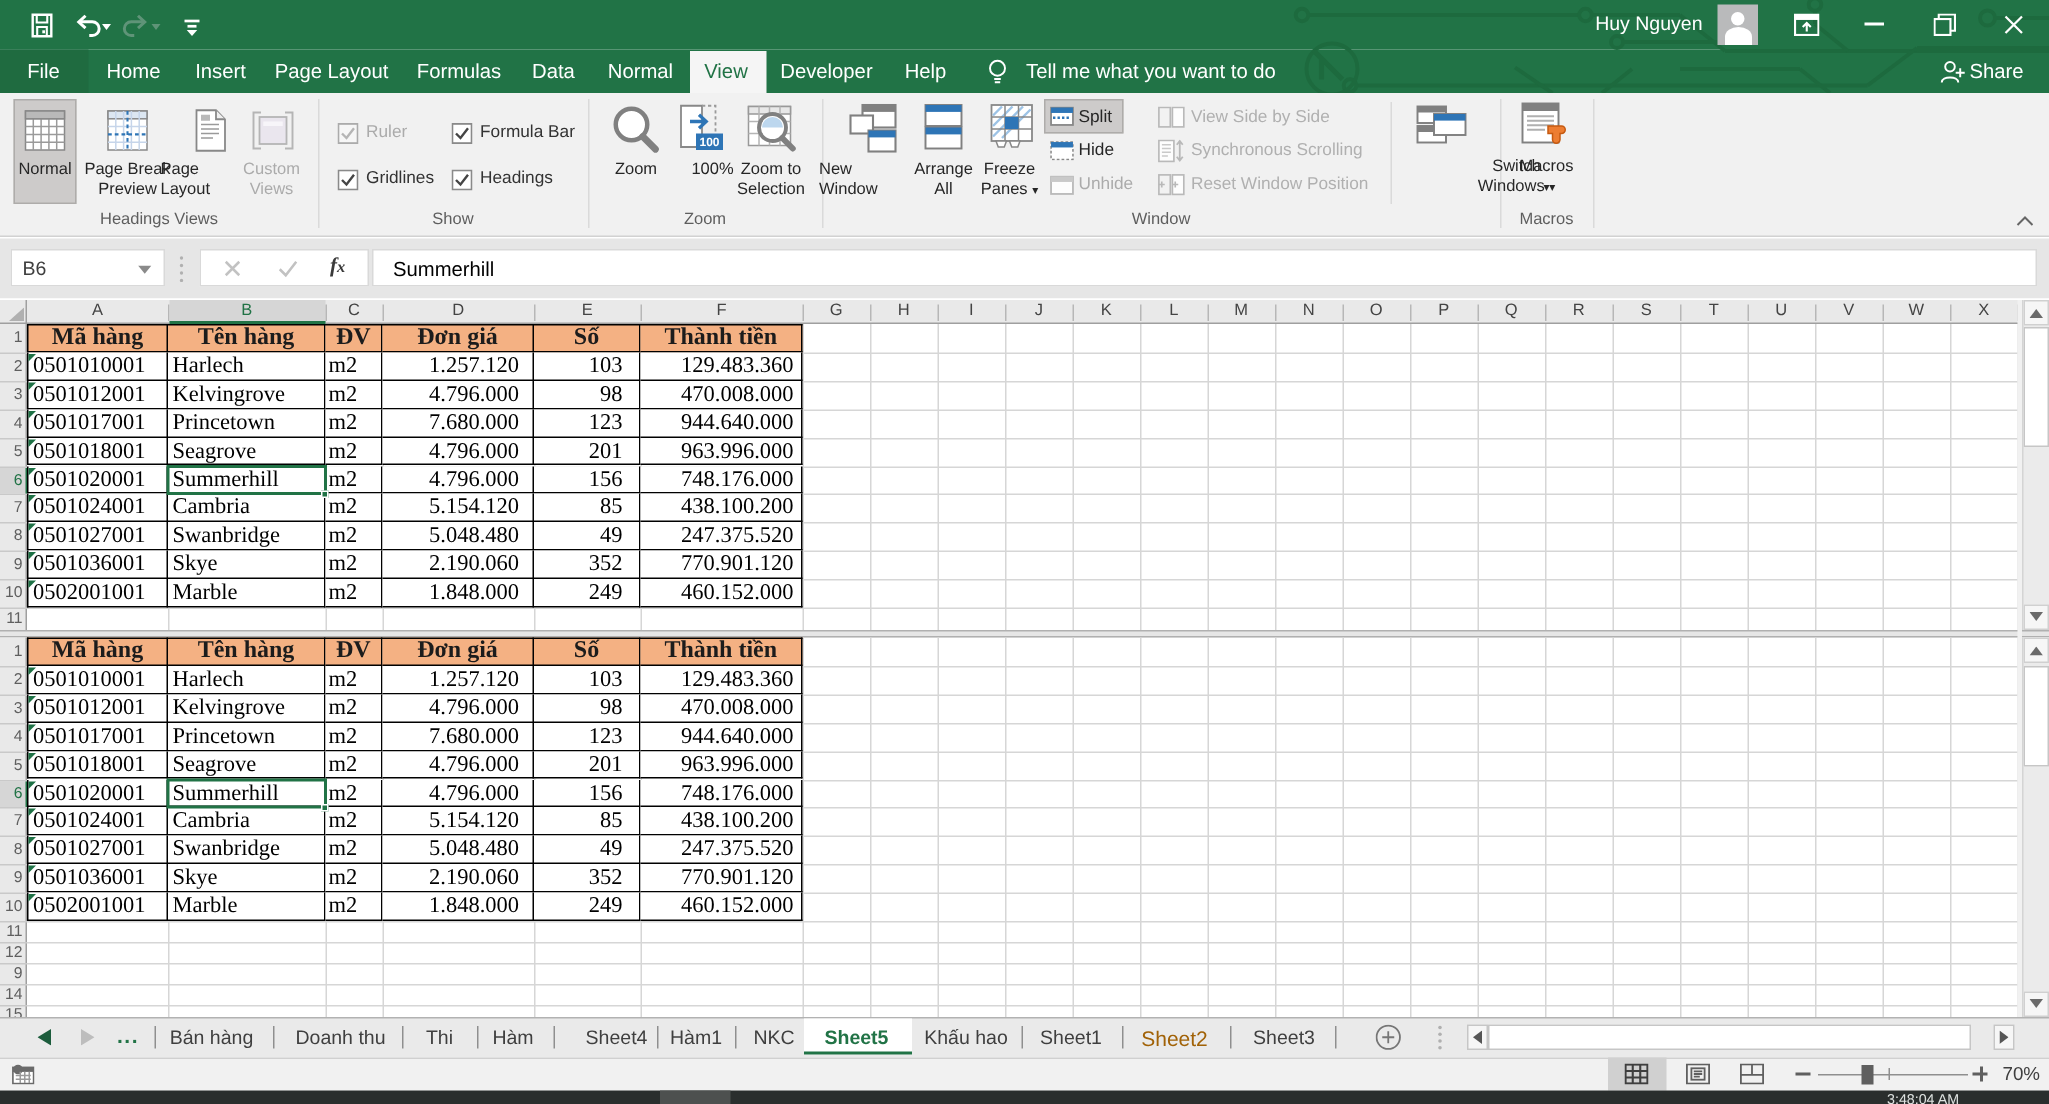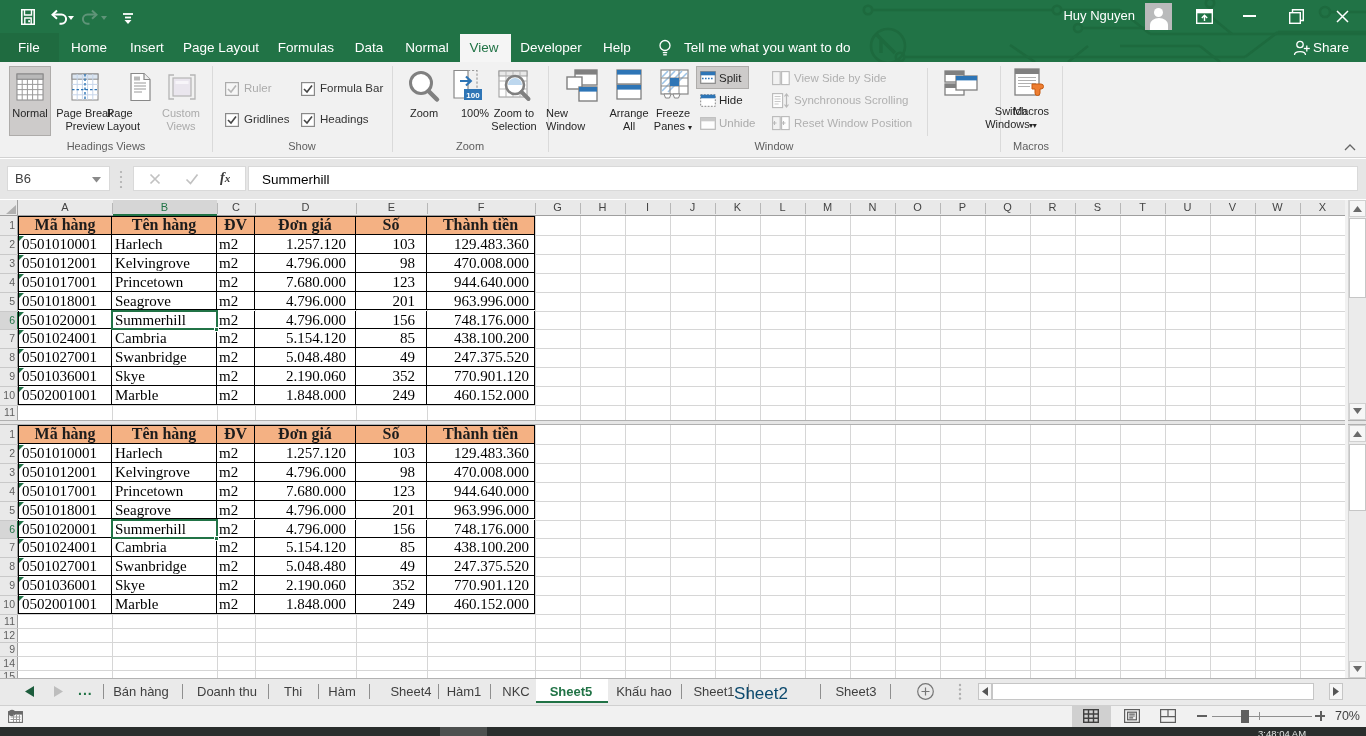--- a/index.html
+++ b/index.html
@@ -925,21 +925,21 @@
 <div class="abs" style="left:141px;top:684px;width:120px;margin-left:-60px;text-align:center;color:#3f3f3f;font-size:13px;">Bán hàng</div>
 <div class="abs" style="left:227px;top:684px;width:120px;margin-left:-60px;text-align:center;color:#3f3f3f;font-size:13px;">Doanh thu</div>
 <div class="abs" style="left:293px;top:684px;width:120px;margin-left:-60px;text-align:center;color:#3f3f3f;font-size:13px;">Thi</div>
 <div class="abs" style="left:342px;top:684px;width:120px;margin-left:-60px;text-align:center;color:#3f3f3f;font-size:13px;">Hàm</div>
 <div class="abs" style="left:411px;top:684px;width:120px;margin-left:-60px;text-align:center;color:#3f3f3f;font-size:13px;">Sheet4</div>
 <div class="abs" style="left:464px;top:684px;width:120px;margin-left:-60px;text-align:center;color:#3f3f3f;font-size:13px;">Hàm1</div>
 <div class="abs" style="left:516px;top:684px;width:120px;margin-left:-60px;text-align:center;color:#3f3f3f;font-size:13px;">NKC</div>
 <div class="abs" style="left:571px;top:684px;width:120px;margin-left:-60px;text-align:center;color:#217346;font-size:13px;font-weight:bold;">Sheet5</div>
 <div class="abs" style="left:644px;top:684px;width:120px;margin-left:-60px;text-align:center;color:#3f3f3f;font-size:13px;">Khấu hao</div>
 <div class="abs" style="left:714px;top:684px;width:120px;margin-left:-60px;text-align:center;color:#3f3f3f;font-size:13px;">Sheet1</div>
-<div class="abs" style="left:761px;top:684px;width:120px;margin-left:-60px;text-align:center;color:#0c4a6e;font-size:17px;">Sheet2</div>
+<div class="abs" style="left:783px;top:684px;width:120px;margin-left:-60px;text-align:center;color:#a16207;font-size:14px;">Sheet2</div>
 <div class="abs" style="left:856px;top:684px;width:120px;margin-left:-60px;text-align:center;color:#3f3f3f;font-size:13px;">Sheet3</div>
 <svg class="abs" style="left:917px;top:683px;width:17px;height:17px;" viewBox="0 0 17 17">
 <circle cx="8.5" cy="8.5" r="7.8" fill="none" stroke="#767676" stroke-width="1.2"></circle>
 <path d="M8.5,4.5 v8 M4.5,8.5 h8" stroke="#767676" stroke-width="1.2"></path>
     </svg>
     <svg class="abs" style="left:957px;top:683px;width:6px;height:17px;" viewBox="0 0 6 17">
 <g fill="#b0b0b0">
         <circle cx="3" cy="2" r="1.2"></circle>
         <circle cx="3" cy="6.5" r="1.2"></circle>
         <circle cx="3" cy="11" r="1.2"></circle>

